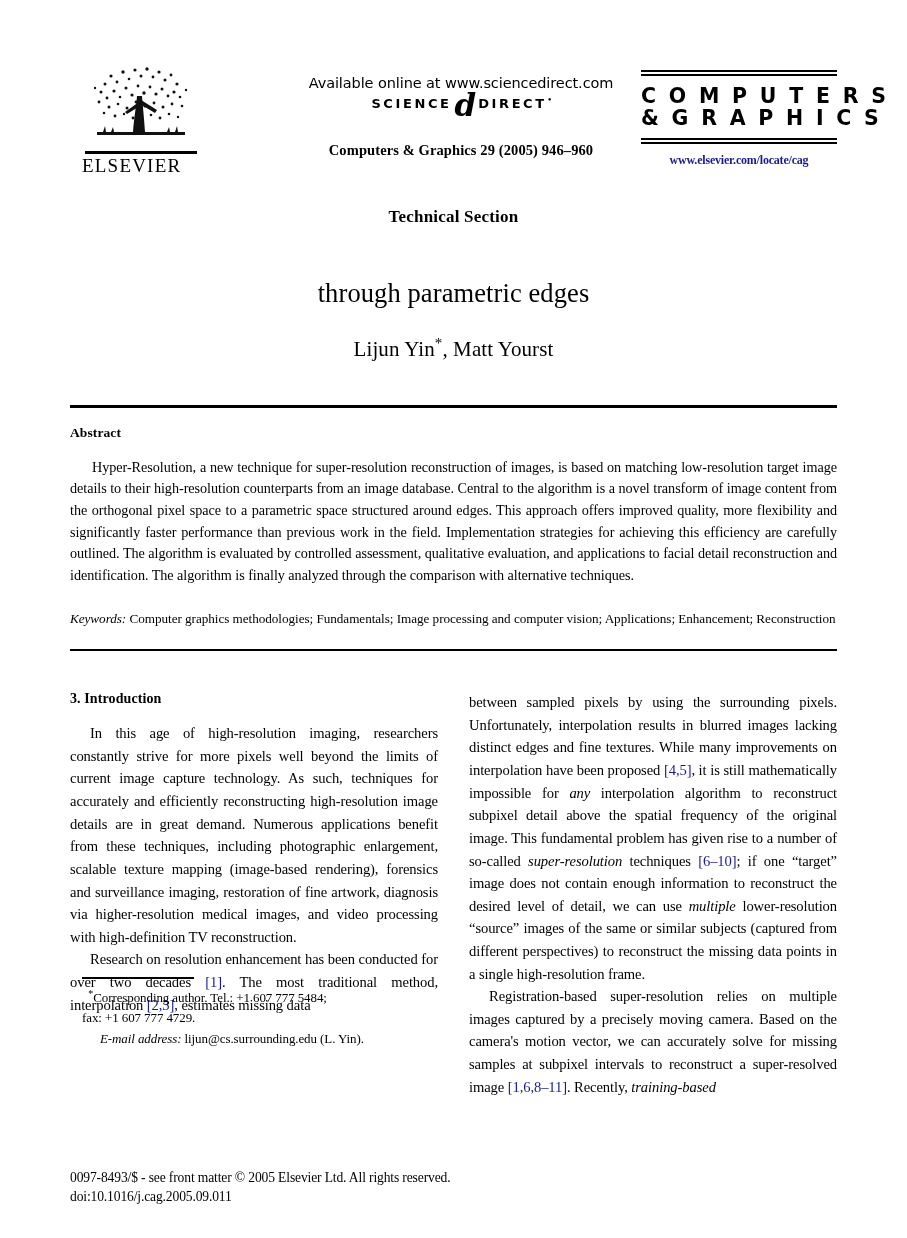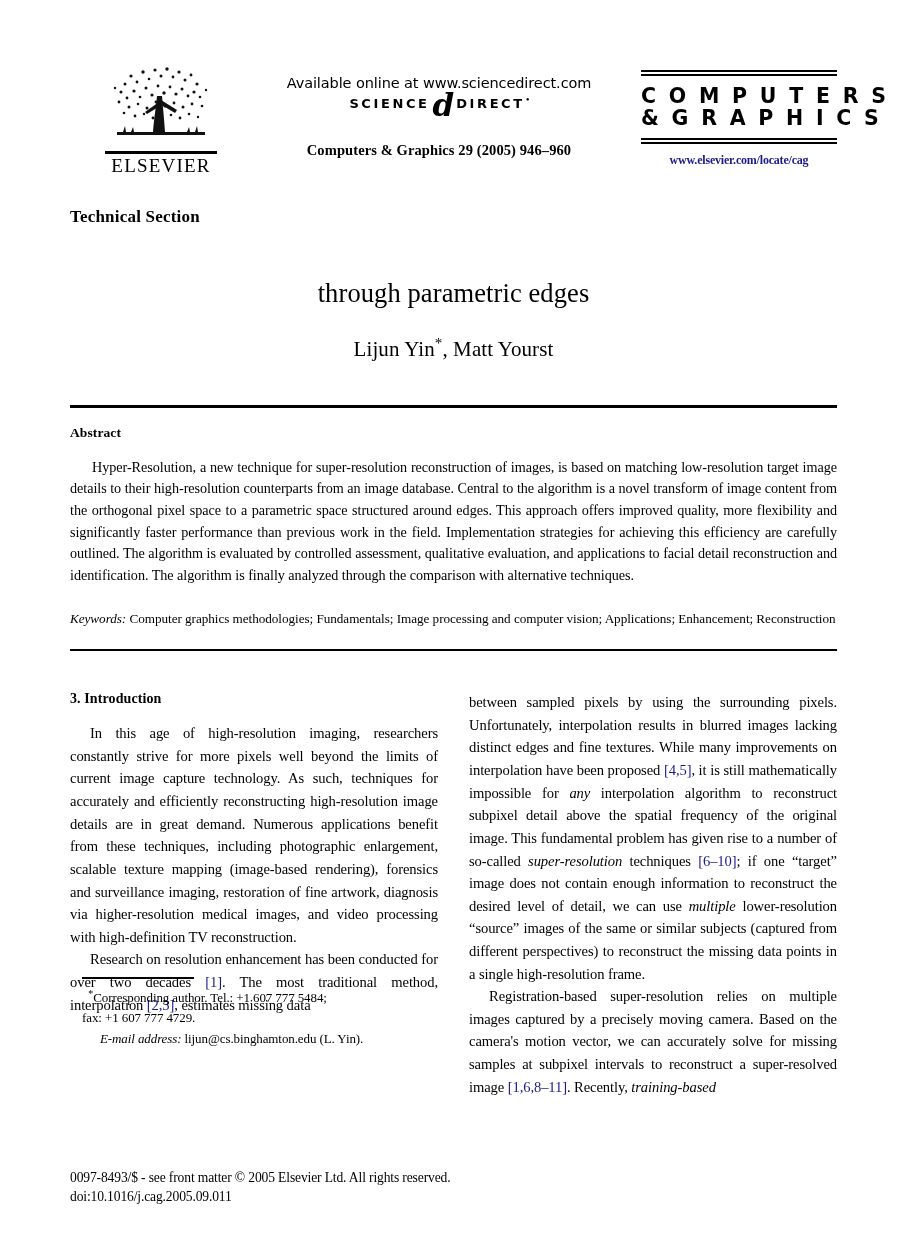--- a/index.html
+++ b/index.html
@@ -26,44 +26,44 @@
   
   .masthead {
     position: relative;
     height: 135px;
     margin-top: 62px;
   }
 
   
   .elsevier-logo {
     position: absolute;
-    left: 32px;
+    left: 12px;
     top: 0px;
     width: 118px;
-    text-align: center;
+    text-align: left;
   }
   .tree-svg { display: block; margin: 0 auto; }
   .elsevier-rule {
     width: 112px;
     height: 2.5px;
     background: #000;
     margin: 1px auto 2px auto;
   }
   .elsevier-word {
     font-family: "Liberation Serif", "DejaVu Serif", serif;
     font-size: 19px;
     letter-spacing: 1.2px;
     color: #000;
     line-height: 1.1;
   }
 
   
   .sd-block {
     position: absolute;
-    left: 164px;
+    left: 186px;
     top: 13px;
     width: 410px;
     text-align: center;
   }
   .avail-online {
     font-family: "DejaVu Sans", sans-serif;
     font-size: 14.5px;
     letter-spacing: -0.1px;
     color: #000;
     white-space: nowrap;
@@ -134,21 +134,21 @@
     margin-top: 9px;
     font-family: "Liberation Serif", "DejaVu Serif", serif;
     font-weight: bold;
     font-size: 12px;
     color: #1a1a8c;
     letter-spacing: -0.2px;
   }
 
   
   .tech-section {
-    text-align: left;
+    text-align: center;
     font-size: 17px;
     font-weight: bold;
     margin-top: 10px;
     letter-spacing: 0.2px;
   }
   .paper-title {
     text-align: center;
     font-size: 26.5px;
     font-weight: normal;
     line-height: 1.32;
@@ -422,21 +422,21 @@
 
       <p class="para"><span>Research on resolution enhancement has been conducted for over two decades </span><span class="cite">[1]</span><span>. The most traditional method, interpolation </span><span class="cite">[2,3]</span><span>, estimates missing data</span></p>
 
       <div class="footnote-wrap">
         <div class="footnote-rule"></div>
         <div class="footnote">
           &nbsp;&nbsp;<span class="fn-star">*</span><span>Corresponding author. Tel.: +1 607 777 5484;</span><br>
           <span>fax: +1 607 777 4729.</span>
         </div>
         <div class="footnote-email">
-          <span class="em-label">E-mail address:</span><span> lijun@cs.binghamton.edu (L. Yin).</span>
+          <span class="em-label">E-mail address:</span><span> lijun@cs.surrounding.edu (L. Yin).</span>
         </div>
       </div>
     </div>
 
     <div class="col">
       <p class="para" style="text-indent:0;"><span>between sampled pixels by using the surrounding pixels. Unfortunately, interpolation results in blurred images lacking distinct edges and fine textures. While many improvements on interpolation have been proposed </span><span class="cite">[4,5]</span><span>, it is still mathematically impossible for </span><span class="ital">any</span><span> interpolation algorithm to reconstruct subpixel detail above the spatial frequency of the original image. This fundamental problem has given rise to a number of so-called </span><span class="ital">super-resolution</span><span> techniques </span><span class="cite">[6–10]</span><span>; if one “target” image does not contain enough information to reconstruct the desired level of detail, we can use </span><span class="ital">multiple</span><span> lower-resolution “source” images of the same or similar subjects (captured from different perspectives) to reconstruct the missing data points in a single high-resolution frame.</span></p>
 
       <p class="para"><span>Registration-based super-resolution relies on multiple images captured by a precisely moving camera. Based on the camera's motion vector, we can accurately solve for missing samples at subpixel intervals to reconstruct a super-resolved image </span><span class="cite">[1,6,8–11]</span><span>. Recently, </span><span class="ital">training-based</span></p>
     </div>
   </div>

